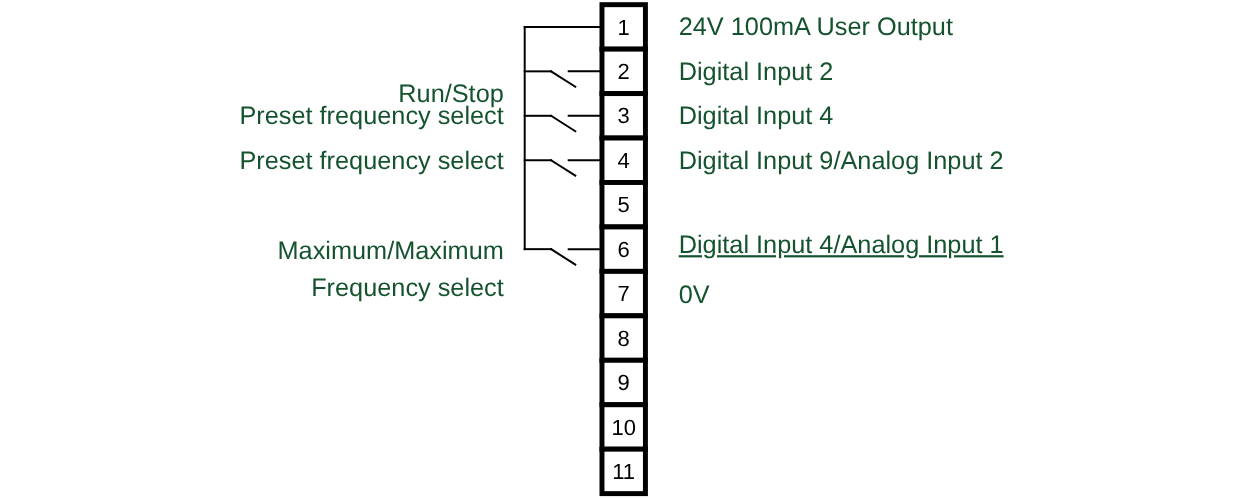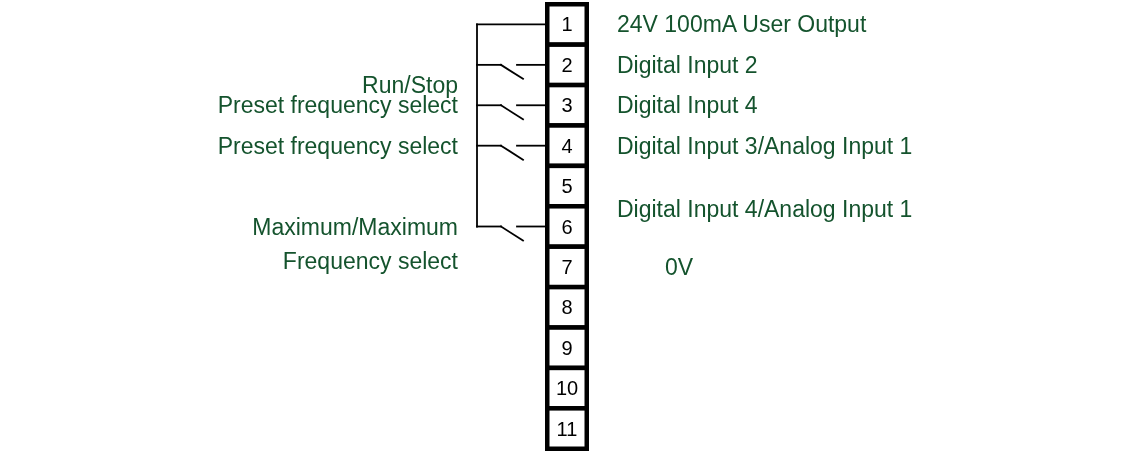--- a/index.html
+++ b/index.html
@@ -67,20 +67,20 @@
       <text x="567" y="395.1363636363636" text-anchor="middle" fill="#000000" class="terminal-number-text">10</text>
       <rect x="547.25" y="408.34090909090907" width="39.5" height="40.40909090909091" fill="#ffffff" stroke="#000000" stroke-width="4.5"></rect>
       <text x="567" y="435.5454545454545" text-anchor="middle" fill="#000000" class="terminal-number-text">11</text>
     </svg>
   <div id="labels">
       <div class="side-label right-label" style="top: 7.45455px;">24V 100mA User Output</div>
       <div class="side-label right-label" style="top: 47.8636px;">Digital Input 2</div>
       <div class="side-label left-label" style="top: 44px; width: 458px; margin-top: 24px;">Run/Stop</div>
       <div class="side-label right-label" style="top: 88.2727px;">Digital Input 4</div>
       <div class="side-label left-label" style="top: 88.2727px; width: 458px;">Preset frequency select</div>
-      <div class="side-label right-label" style="top: 128.682px;">Digital Input 3/Analog Input 1</div>
+      <div class="side-label right-label" style="top: 128.682px;">Digital Input 9/Analog Input 2</div>
       <div class="side-label left-label" style="top: 128.682px; width: 458px;">Preset frequency select</div>
-      <div class="side-label right-label" style="top: 192px;">Digital Input 4/Analog Input 1</div>
+      <div class="side-label right-label" style="top: 205px; text-decoration: underline;">Digital Input 4/Analog Input 1</div>
       <div class="side-label left-label" style="top: 209.5px; width: 458px;">Maximum/Maximum
 Frequency select</div>
-      <div class="side-label right-label" style="top: 249.909px; margin-left: 48px;">0V</div>
+      <div class="side-label right-label" style="top: 249.909px;">0V</div>
     </div>
 </div>
 
 </body></html>

